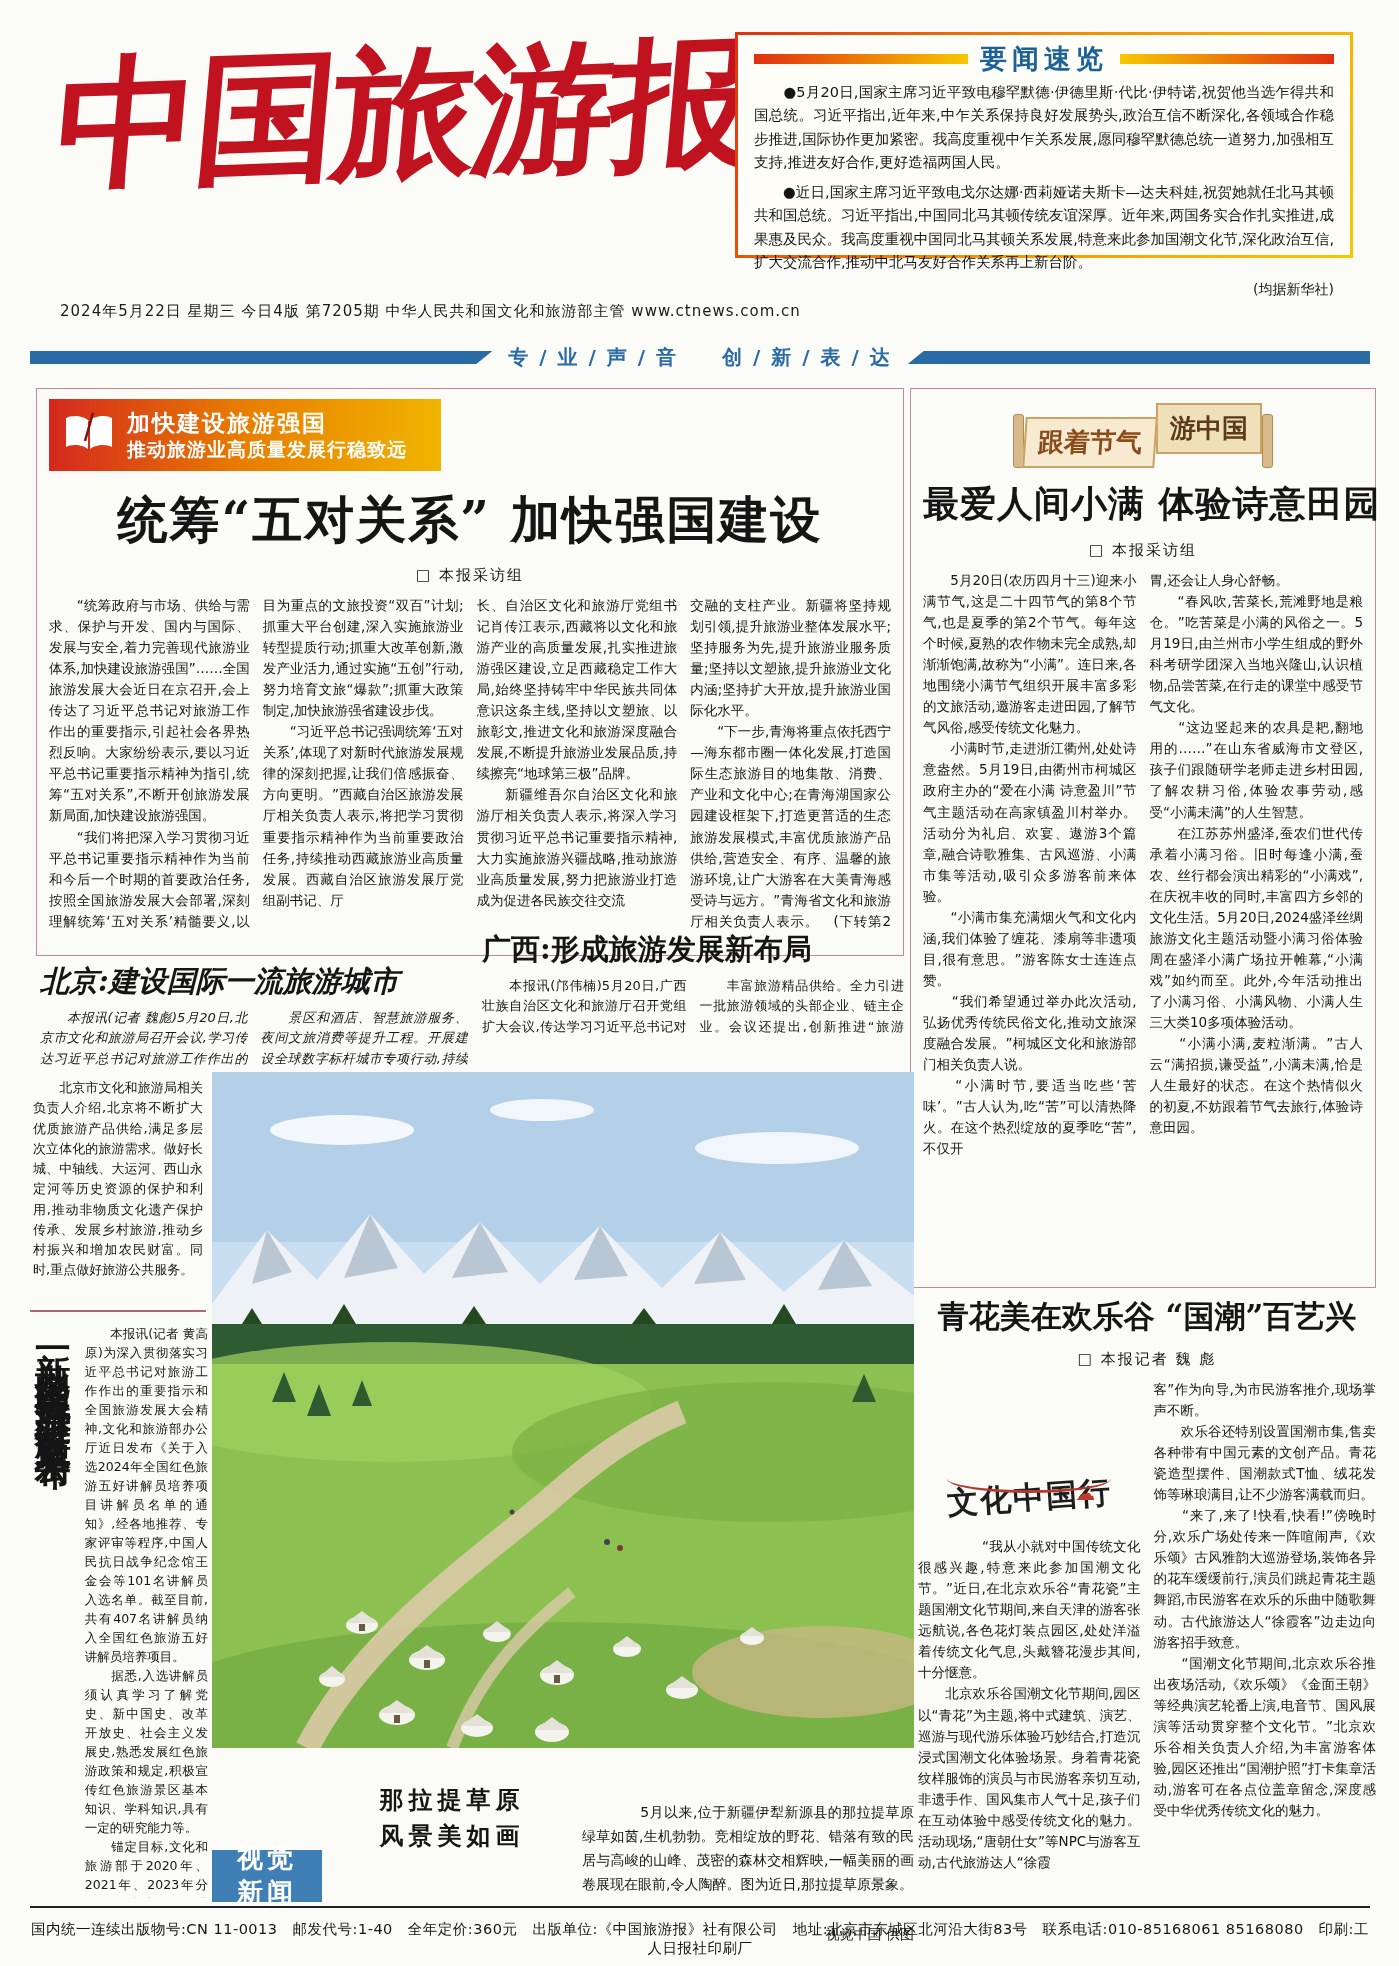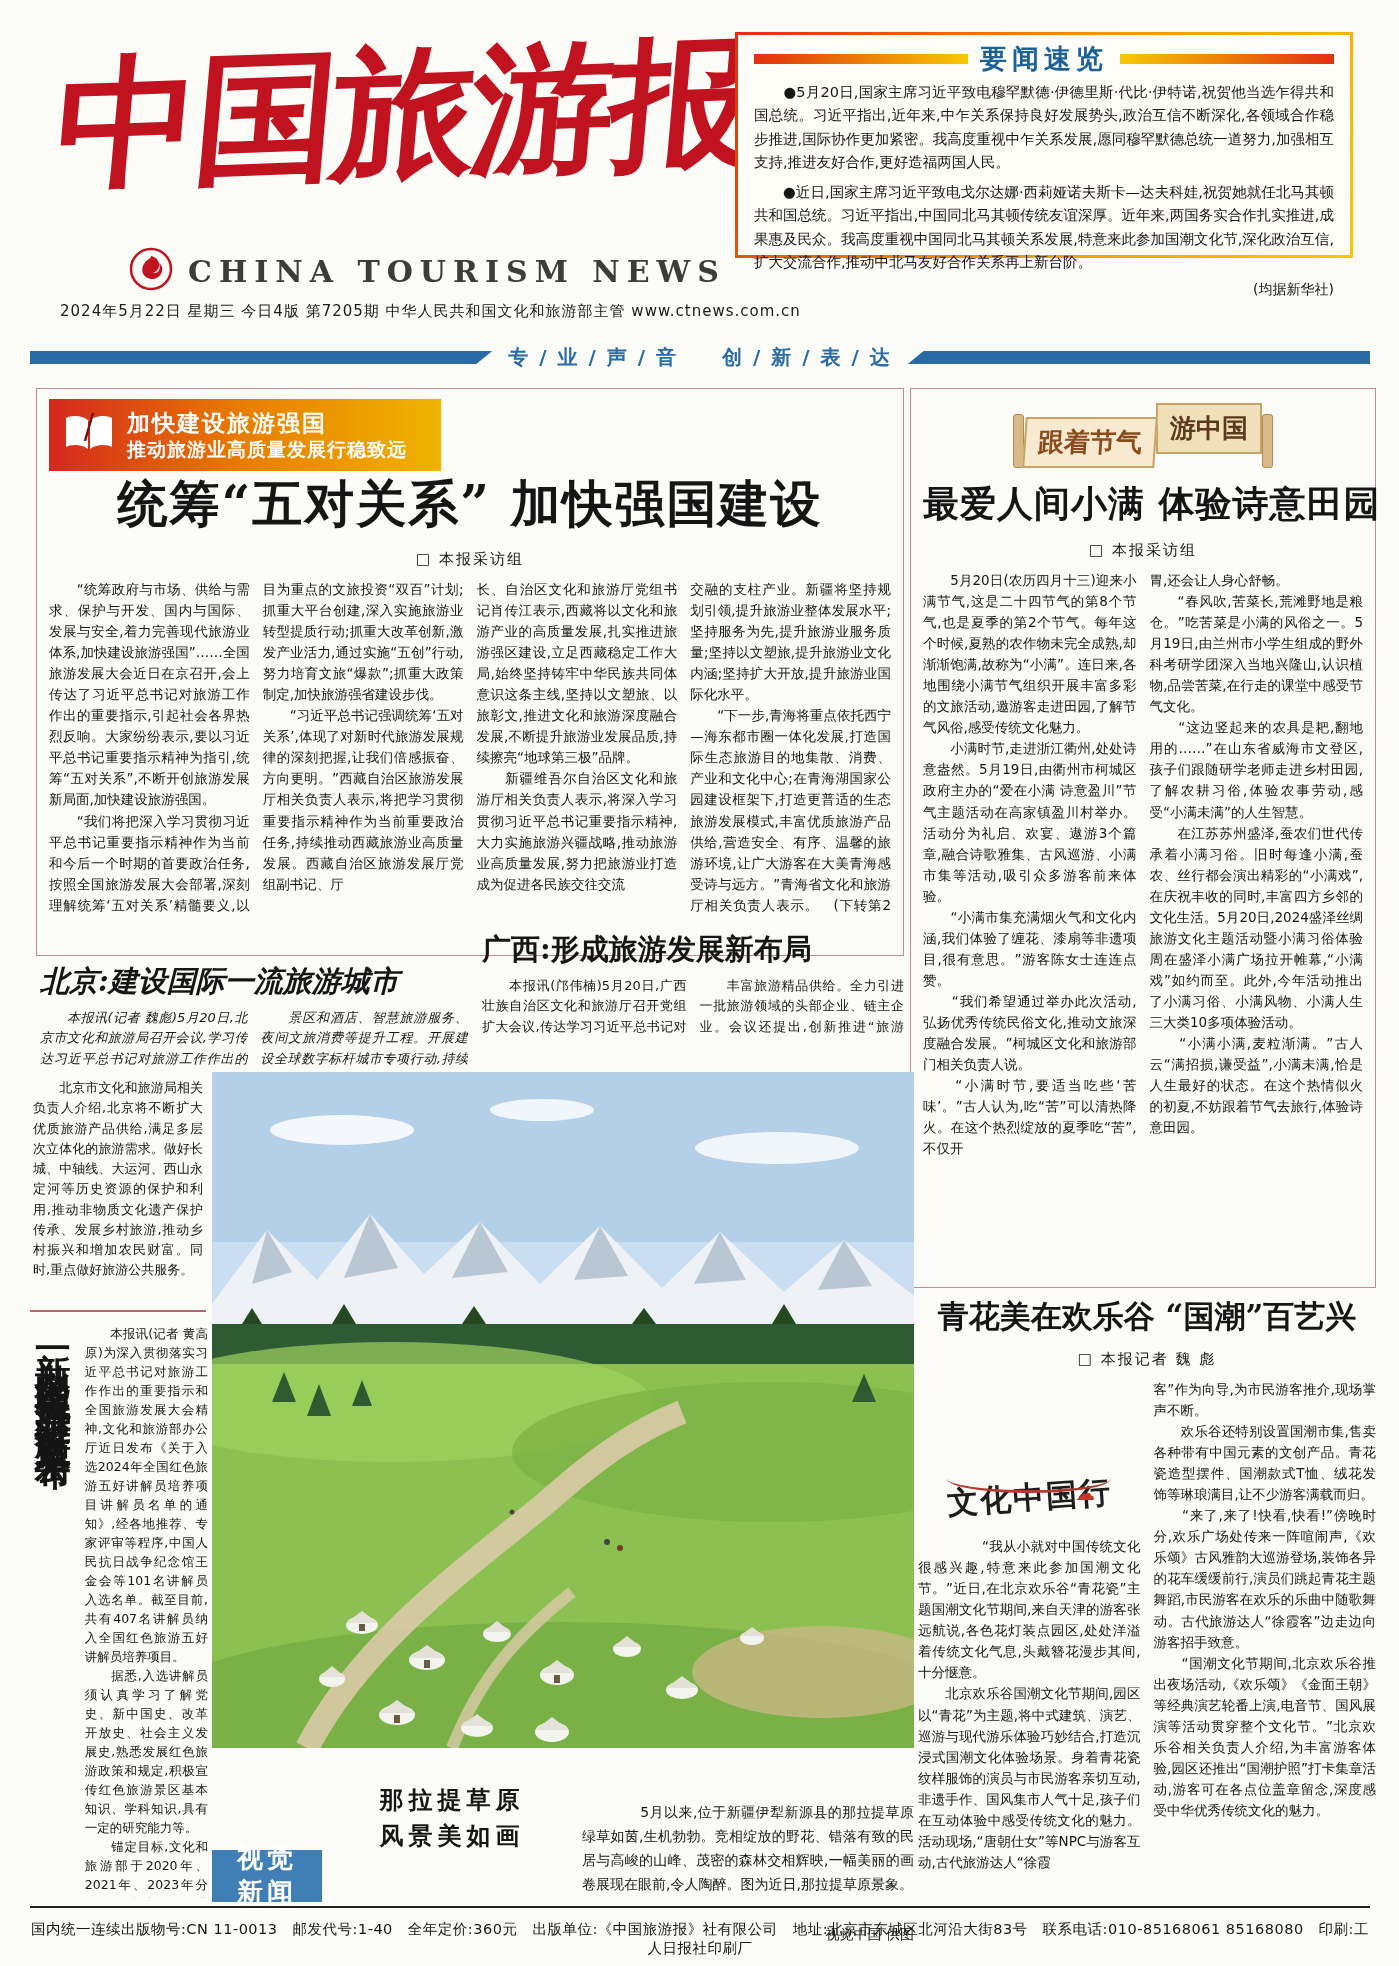--- a/index.html
+++ b/index.html
@@ -30,21 +30,21 @@
   .sbar.r{clip-path:polygon(16px 0,100% 0,100% 100%,0 100%);}
   .slogan-text{font-size:20px;font-weight:bold;color:#2a6ba6;letter-spacing:2px;white-space:nowrap;}
   
   .artbox{border:1px solid #c08a96;box-sizing:border-box;padding:10px 12px;background:#fbfbf7;}
   .kicker{width:392px;height:72px;background:linear-gradient(90deg,#d5281e,#e87e00,#f0b400);
           display:flex;align-items:center;gap:12px;padding:0 14px;box-sizing:border-box;}
   .kicker-lines{color:#fff;font-weight:bold;line-height:1.25;}
   .kicker-l1{font-size:23px;letter-spacing:2px;}
   .kicker-l2{font-size:19px;letter-spacing:1px;}
   .headline-xl{font-family:"DejaVu Serif",serif;font-weight:bold;font-size:50px;text-align:center;
-               letter-spacing:2px;white-space:nowrap;}
+               letter-spacing:2px;margin-top:16px;white-space:nowrap;}
   .headline-lg{font-family:"DejaVu Serif",serif;font-weight:bold;font-size:36px;text-align:center;
                letter-spacing:1px;white-space:nowrap;}
   .headline-md{font-family:"DejaVu Serif",serif;font-weight:bold;font-size:29px;letter-spacing:0;white-space:nowrap;}
   .byline{text-align:center;font-size:15px;margin:12px 0 10px 0;letter-spacing:2px;}
   .cols{display:flex;gap:13px;}
   .col{flex:1;font-size:13.5px;line-height:1.56;text-align:justify;white-space:pre-wrap;overflow:hidden;}
   
   .scrollbadge{display:flex;align-items:flex-end;justify-content:center;margin-top:4px;}
   .scroll-roller{width:9px;height:52px;background:#d8b98a;border:1px solid #b08c52;border-radius:3px;}
   .scroll-left{background:#f7ead0;border:2px solid #c9a265;padding:6px 12px;font-family:"DejaVu Serif",serif;
@@ -77,29 +77,20 @@
   .footer-text{font-size:14.5px;text-align:center;letter-spacing:0.5px;}
   .thin-rule{background:#b06575;height:2px;}
 </style>
 </head>
 <body>
 
 <div class="page">
 
   <div class="abs" style="left:58px;top:38px;">
     <div class="brand">中国旅游报</div>
-  </div>
-  <div class="abs brand-sub" style="left:128px;top:246px;">
-    <span>
-      <svg width="46" height="46" viewBox="0 0 46 46">
-        <circle cx="23" cy="23" r="20" fill="none" stroke="#c0121f" stroke-width="2.5"></circle>
-        <path d="M23 10 C33 12 34 24 25 27 C31 28 33 22 31 17 C38 22 33 34 23 33 C15 32 12 24 16 18 C19 13 23 13 23 10 Z" fill="#c0121f"></path>
-      </svg>
-    </span>
-    <span class="brand-en">CHINA TOURISM NEWS</span>
   </div>
   <div class="abs dateline" style="left:60px;top:302px;width:900px;">2024年5月22日 星期三  今日4版  第7205期  中华人民共和国文化和旅游部主管   www.ctnews.com.cn</div>
 
   <div class="abs newsbox" style="left:735px;top:32px;width:618px;height:226px;">
     <div class="digest-titlerow">
       <div class="digest-bar l"></div>
       <div class="digest-title">要闻速览</div>
       <div class="digest-bar r"></div>
     </div>
     <div class="digest-body digest-item">　　●5月20日,国家主席习近平致电穆罕默德·伊德里斯·代比·伊特诺,祝贺他当选乍得共和国总统。习近平指出,近年来,中乍关系保持良好发展势头,政治互信不断深化,各领域合作稳步推进,国际协作更加紧密。我高度重视中乍关系发展,愿同穆罕默德总统一道努力,加强相互支持,推进友好合作,更好造福两国人民。</div>

